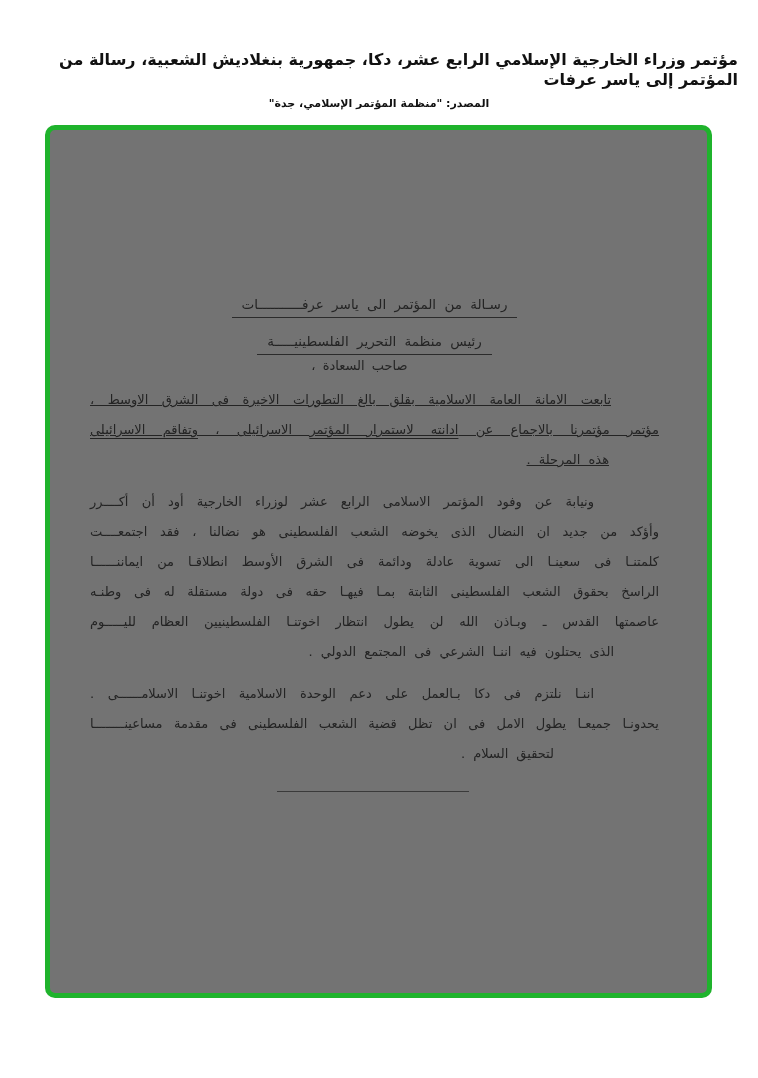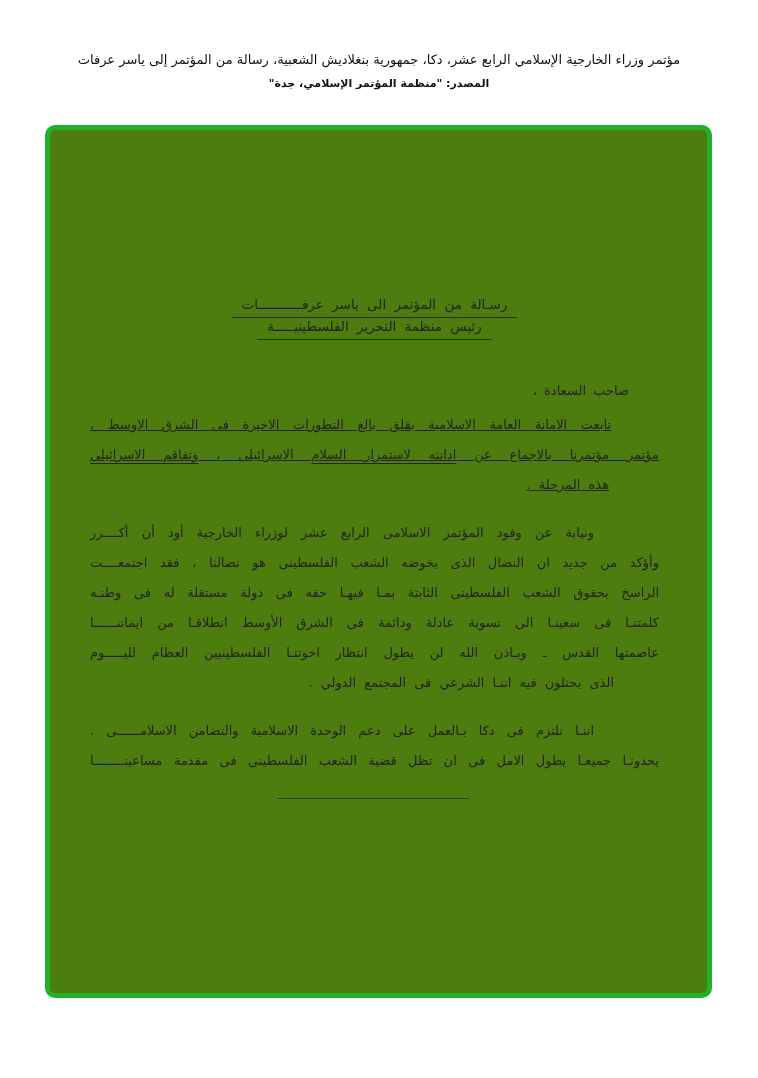--- a/index.html
+++ b/index.html
@@ -14,68 +14,68 @@
 
   
   .caption {
     position: absolute;
     top: 50px; left: 20px; right: 20px;
     text-align: center;
     direction: rtl;
     color: #111;
   }
   .caption-title {
-    font-size: 13px;
-    font-weight: normal;
+    font-size: 16px;
+    font-weight: bold;
     line-height: 20px;
+    text-align: right;
   }
   .caption-source {
     font-size: 11px;
     font-weight: bold;
     margin-top: 7px;
   }
 
   
   .scan-frame {
     position: absolute;
     left: 45px; top: 125px;
     width: 667px; height: 873px;
     border: 5px solid #1fb32c;
     border-radius: 10px;
-    background: #4d7c0f;
+    background: #737373;
   }
 
   .letter {
     position: absolute;
     left: 40px; right: 48px; top: 166px;
     direction: rtl;
     font-size: 13px;
     color: #242424;
   }
 
   .title-row { text-align: center; }
-  .title-row + .title-row { }
+  .title-row + .title-row { margin-top: 15px; }
   .title-underline {
     display: inline-block;
     border-bottom: 1.5px solid #2b2b2b;
     padding: 0 10px 5px 10px;
     font-size: 13.5px;
     letter-spacing: 0.5px;
     word-spacing: 4px;
   }
 
   .salutation {
-    margin-top: 40px;
-    text-align: right;
+    text-align: center;
     padding-right: 30px;
     line-height: 22px;
     word-spacing: 3px;
   }
 
-  .para { margin-top: 18px; }
+  .para { margin-top: 12px; }
   .para:first-of-type { margin-top: 8px; text-decoration: underline; }
   .line {
     line-height: 30px;
     text-align: justify;
     text-align-last: justify;
     white-space: normal;
   }
   .line.endline {
     text-align: left;
     text-align-last: right;
@@ -109,32 +109,33 @@
     </div>
     <div class="title-row">
       <span class="title-underline">رئيس منظمة التحرير الفلسطينيـــــة</span>
     </div>
 
     <div class="salutation">صاحب السعادة ،</div>
 
     <div id="paragraphs">
         <div class="para">
           <div class="line" style="padding-right: 48px;"><span>تابعت الامانة العامة الاسلامية بقلق بالغ التطورات الاخيرة فى الشرق الاوسط ،</span></div>
-          <div class="line"><span>مؤتمر مؤتمرنا بالاجماع عن </span><span class="u-seg">ادانته لاستمرار السلام</span><span> الاسرائيلى ، </span><span class="u-seg">وتفاقم الاسرائيلى</span></div>
+          <div class="line"><span>مؤتمر مؤتمرنا بالاجماع عن </span><span class="u-seg">ادانته لاستمرار المؤتمر</span><span> الاسرائيلى ، </span><span class="u-seg">وتفاقم الاسرائيلى</span></div>
           <div class="line endline" style="padding-right: 50px;"><span>هذه المرحلة   .</span></div>
         </div>
         <div class="para">
           <div class="line" style="padding-right: 65px;"><span>ونيابة عن وفود المؤتمر الاسلامى الرابع عشر لوزراء الخارجية أود أن أكــــرر</span></div>
           <div class="line"><span>وأؤكد من جديد ان النضال الذى يخوضه الشعب الفلسطينى هو نضالنا ، فقد اجتمعــــت</span></div>
+          <div class="line"><span>كلمتنـا فى سعينـا الى تسوية عادلة ودائمة فى الشرق الأوسط انطلاقـا من ايماننــــــا</span></div>
           <div class="line"><span>الراسخ بحقوق الشعب الفلسطينى الثابتة بمـا فيهـا حقه فى دولة مستقلة له فى وطنـه</span></div>
-          <div class="line"><span>كلمتنـا فى سعينـا الى تسوية عادلة ودائمة فى الشرق الأوسط انطلاقـا من ايماننــــــا</span></div>
           <div class="line"><span>عاصمتها القدس ـ وبـاذن الله لن يطول انتظار اخوتنـا الفلسطينيين العظام لليـــــوم</span></div>
           <div class="line endline" style="padding-right: 45px;"><span>الذى يحتلون فيه اننـا الشرعي فى المجتمع الدولي .</span></div>
         </div>
         <div class="para">
-          <div class="line" style="padding-right: 65px;"><span>اننـا نلتزم فى دكا بـالعمل على دعم الوحدة الاسلامية والتضامن الاسلامــــــى .</span></div>
+          <div class="line" style="padding-right: 65px;"><span>اننـا نلتزم فى دكا بـالعمل على دعم الوحدة الاسلامية اخوتنـا الاسلامــــــى .</span></div>
           <div class="line"><span>يحدونـا جميعـا يطول الامل فى ان تظل قضية الشعب الفلسطينى فى مقدمة مساعينــــــــا</span></div>
+          <div class="line endline" style="padding-right: 105px;"><span>لتحقيق السلام   .</span></div>
         </div>
       </div>
 
     <div class="divider"></div>
   </div>
 </div>
 
 </body></html>

